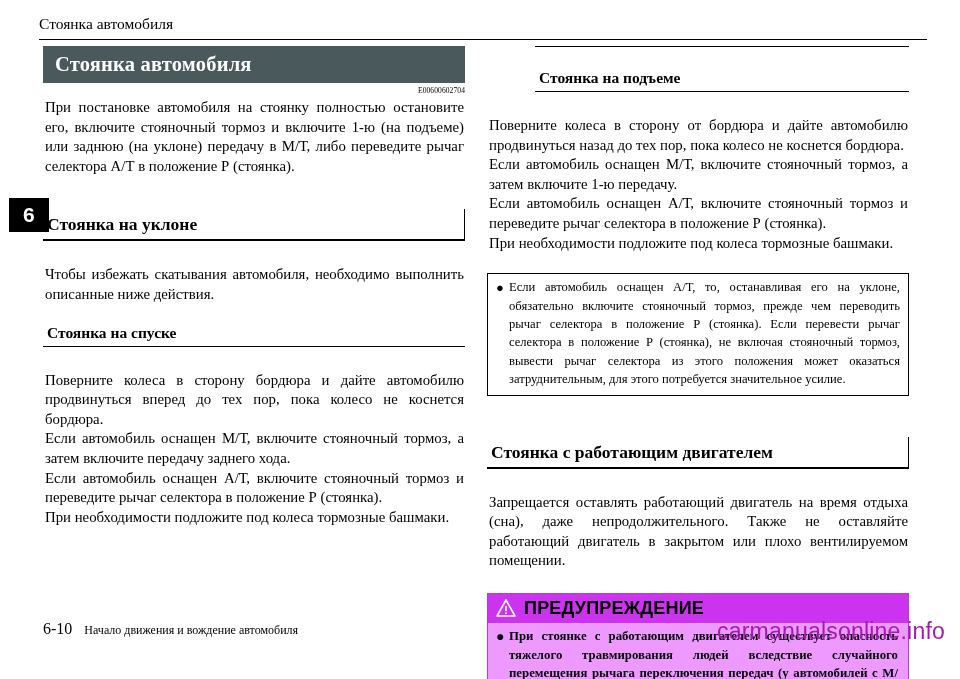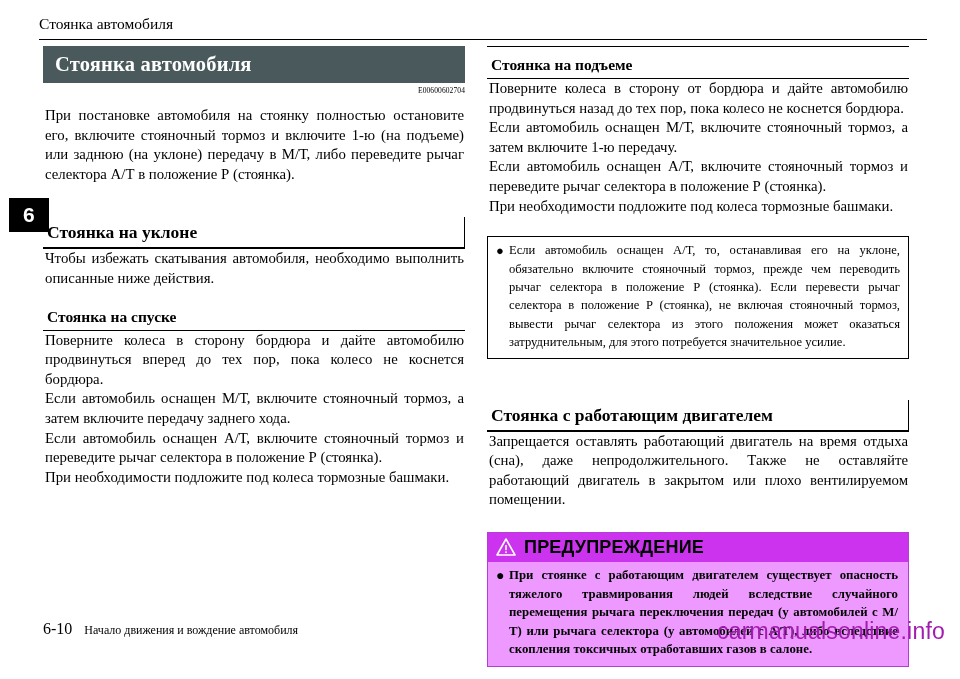--- a/index.html
+++ b/index.html
@@ -80,21 +80,21 @@
     letter-spacing: 0.2px;
     height: 30px;
     box-sizing: content-box;
   }
   .ecode {
     text-align: right;
     font-size: 7.5px;
     line-height: 10px;
     letter-spacing: 0.1px;
     margin-top: 3px;
-    margin-bottom: 10px;
+    margin-bottom: 2px;
     color: #000;
   }
 
   
   .h2 {
     position: relative;
     font-weight: bold;
     font-size: 17.5px;
     line-height: 23px;
     padding: 1px 0 3px 4px;
@@ -115,34 +115,35 @@
   .h3 {
     font-weight: bold;
     font-size: 15.5px;
     line-height: 21px;
     padding: 1px 0 3px 4px;
     border-bottom: 1.6px solid #000;
     margin-top: 16px;
   }
   .h3.with-top-rule {
     border-top: 1.6px solid #000;
-    padding-top: 7px;
+    padding-top: 20px;
     margin-top: 0;
+    margin-left: 48px;
   }
 
   
   .para {
     font-size: 14.8px;
     line-height: 19.6px;
     text-align: justify;
     text-justify: inter-word;
     margin: 0;
     padding: 0 1px 0 2px;
   }
-  .para.first { margin-top: 0; }
+  .para.first { margin-top: 24px; }
   .para + .para { margin-top: 0; }
   .gap-md { height: 18px; }
   .gap-lg { height: 26px; }
 
   
   .note-box {
     border: 1.4px solid #000;
     margin-top: 20px;
   }
   .note-head {

